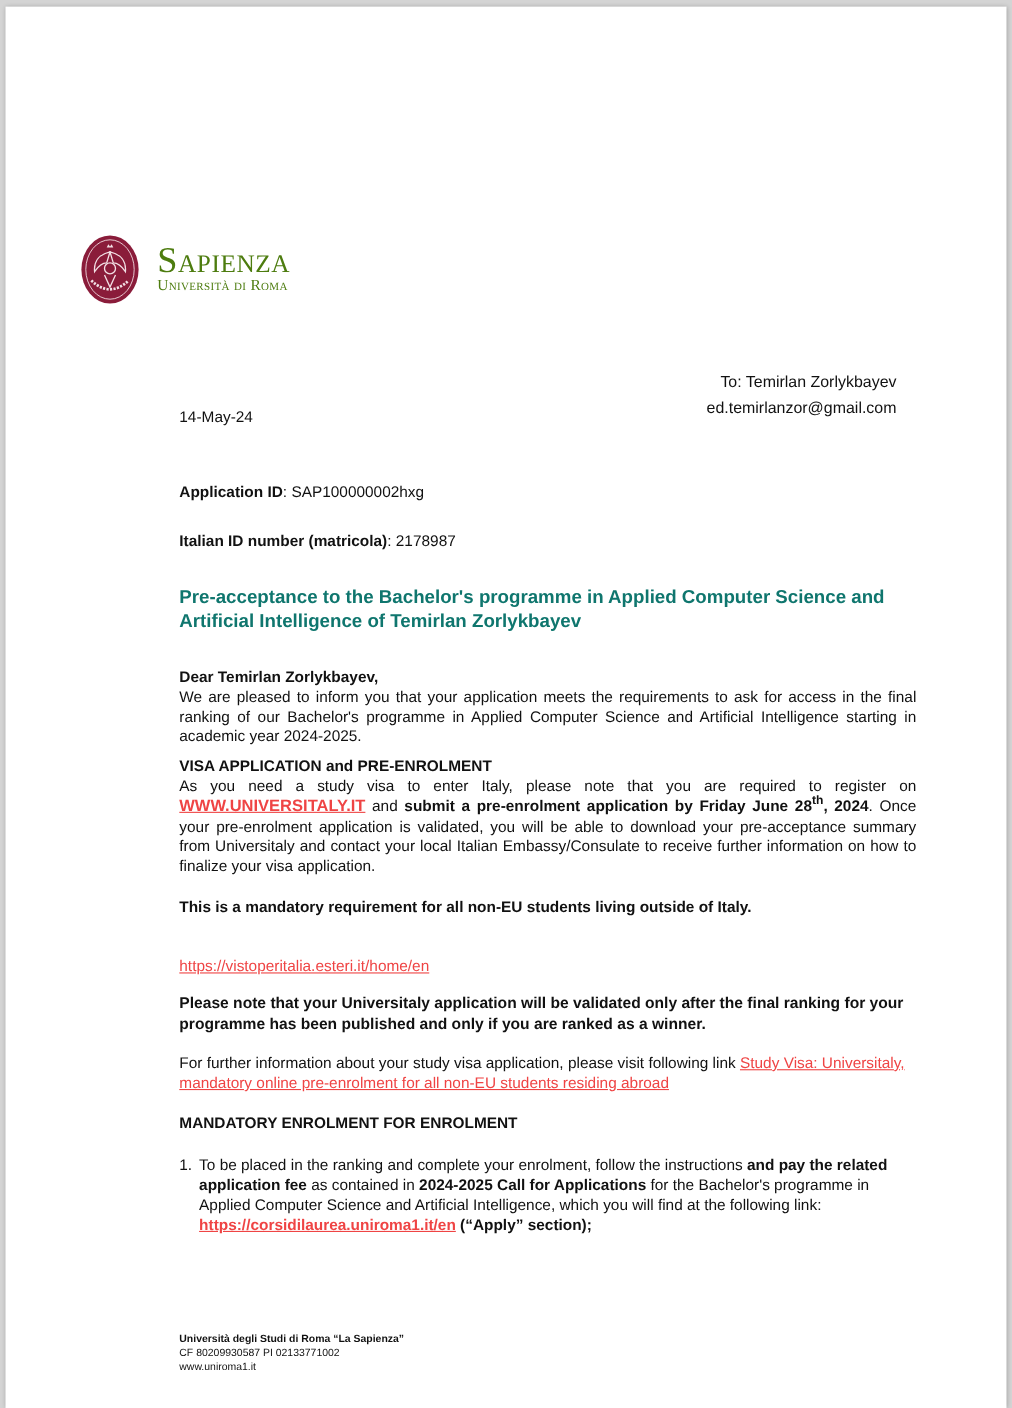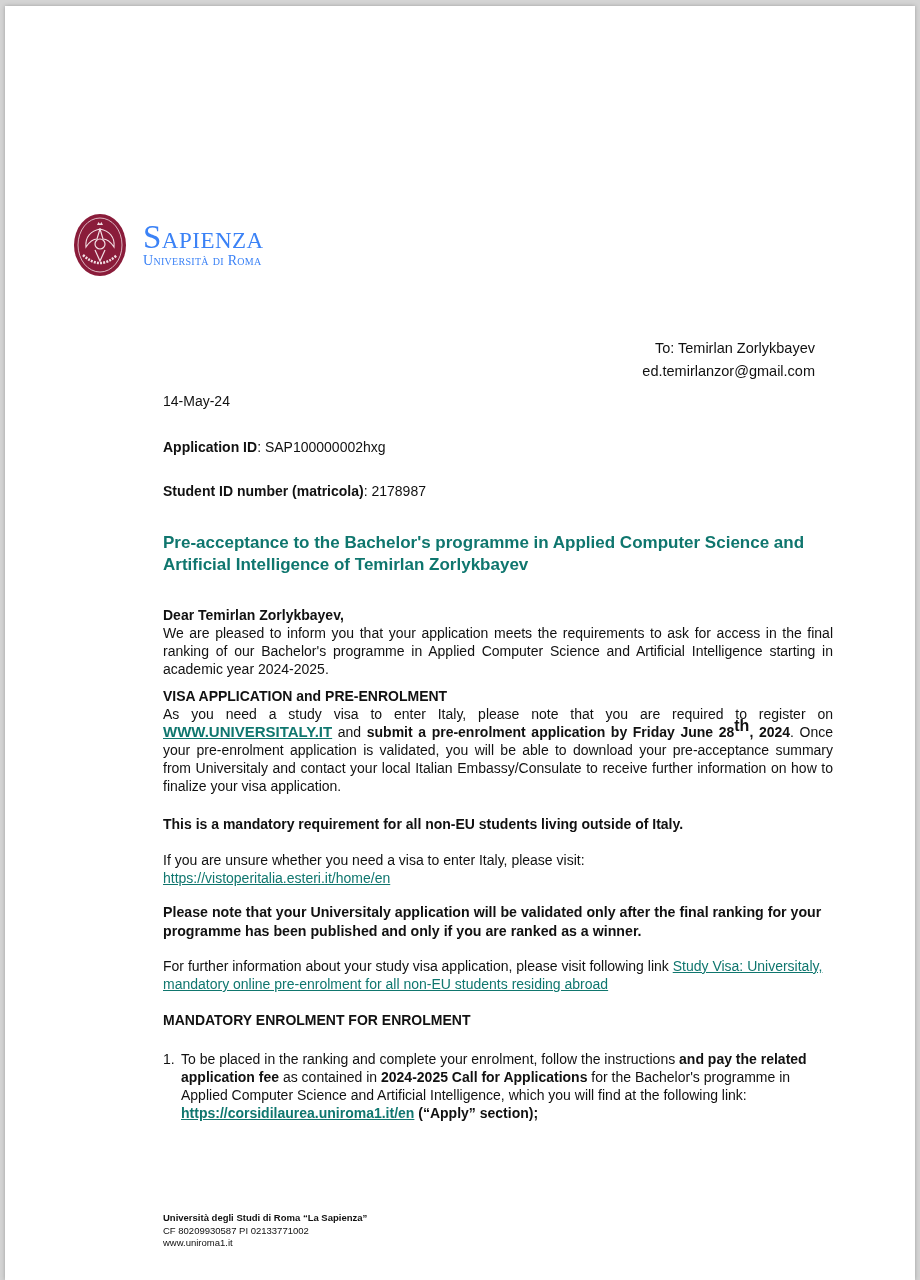--- a/index.html
+++ b/index.html
@@ -7,46 +7,46 @@
       width: 920px; height: 1280px; background: #d4d4d4;
       position: relative; overflow: hidden;
       font-family: "Liberation Sans", sans-serif; color: #111;
     }
     .page {
       position: absolute; left: 5px; top: 6px; width: 910px; height: 1274px;
       background: #fff; box-shadow: 0 0 4px rgba(0,0,0,0.25);
     }
     .logo { position: absolute; left: 68px; top: 207px; display: flex; align-items: center; }
     .seal { width: 54px; height: 64px; }
-    .logo-text { margin-left: 16px; color: #3b82f6; font-family: "Liberation Serif", serif; }
+    .logo-text { margin-left: 16px; color: #4d7c0f; font-family: "Liberation Serif", serif; }
     .logo-name { font-size: 33px; letter-spacing: 0.5px; line-height: 32px; font-variant: small-caps; }
     .logo-sub { font-size: 14px; font-variant: small-caps; letter-spacing: 0.3px; line-height: 16px; }
     .recipient { position: absolute; right: 100px; top: 331px; text-align: right; font-size: 14.5px; line-height: 23px; }
     .content { position: absolute; left: 158px; width: 670px; font-size: 14px; line-height: 18px; }
-    .date { top: 386px; }
+    .date { top: 364px; }
     .app-id { top: 432px; }
     .student-id { top: 476px; }
     .title { top: 526px; color: #0f766e; font-weight: bold; font-size: 17px; line-height: 22px; }
     .greet { top: 600px; font-family: "Liberation Sans", sans-serif; }
     .justify { text-align: justify; }
     b { font-weight: bold; }
-    a, .link { color: #0f766e; text-decoration: underline; }
+    a, .link { color: #ef4444; text-decoration: underline; }
     .visa { top: 681px; }
     .mandatory { top: 809px; font-weight: bold; }
     .unsure { top: 845px; }
     .note { top: 897px; font-weight: bold; font-size: 14.2px; line-height: 19px; }
     .further { top: 951px; }
     .procedures-h { top: 1005px; font-weight: bold; }
     .step { top: 1044px; }
     .step-row { display: flex; }
     .step-num { width: 16px; flex: none; }
     .step-text { flex: 1; padding-left: 2px; }
     .footer { position: absolute; left: 158px; top: 1206px; font-size: 9.5px; line-height: 12.5px; }
     .footer-name { font-weight: bold; }
-    sup { font-size: 16px; line-height: 0; }
+    sup { font-size: 11px; line-height: 0; }
   </style>
 </head>
 <body>
 
 <div class="page">
 
   <div class="logo">
     <svg class="seal" viewBox="0 0 54 64">
       <ellipse cx="27" cy="32" rx="26" ry="31" fill="#8a1c3a"></ellipse>
       <ellipse cx="27" cy="32" rx="22" ry="27" fill="none" stroke="#f2dfe4" stroke-width="0.8"></ellipse>
@@ -65,38 +65,38 @@
 
   <div class="recipient">
     <div>To: Temirlan Zorlykbayev</div>
     <div>ed.temirlanzor@gmail.com</div>
   </div>
 
   <div class="content date">14-May-24</div>
 
   <div class="content app-id"><b>Application ID</b><span>: SAP100000002hxg</span></div>
 
-  <div class="content student-id"><b>Student ID number (matricola)</b><span>: 2178987</span></div>
+  <div class="content student-id"><b>Italian ID number (matricola)</b><span>: 2178987</span></div>
 
   <div class="content title">Pre-acceptance to the Bachelor's programme in Applied Computer Science and Artificial Intelligence of Temirlan Zorlykbayev</div>
 
   <div class="content greet justify">
     <b>Dear Temirlan Zorlykbayev,</b><br>
     <span>We are pleased to inform you that your application meets the requirements to ask for access in the final ranking of our Bachelor's programme in Applied Computer Science and Artificial Intelligence starting in academic year 2024-2025.</span>
   </div>
 
   <div class="content visa justify">
     <b>VISA APPLICATION and PRE-ENROLMENT</b><br>
     <span>As you need a study visa to enter Italy, please note that you are required to register on </span><a style="font-weight:bold;font-size:15px;">WWW.UNIVERSITALY.IT</a><span> and </span><b>submit a pre-enrolment application by Friday June 28</b><b><sup>th</sup></b><b>, 2024</b><span>. Once your pre-enrolment application is validated, you will be able to download your pre-acceptance summary from Universitaly and contact your local Italian Embassy/Consulate to receive further information on how to finalize your visa application.</span>
   </div>
 
   <div class="content mandatory">This is a mandatory requirement for all non-EU students living outside of Italy.</div>
 
   <div class="content unsure">
-    <span>If you are unsure whether you need a visa to enter Italy, please visit:</span><br>
+    <br>
     <a>https://vistoperitalia.esteri.it/home/en</a>
   </div>
 
   <div class="content note">Please note that your Universitaly application will be validated only after the final ranking for your programme has been published and only if you are ranked as a winner.</div>
 
   <div class="content further"><span>For further information about your study visa application, please visit following link </span><a>Study Visa: Universitaly, mandatory online pre-enrolment for all non-EU students residing abroad</a></div>
 
   <div class="content procedures-h">MANDATORY ENROLMENT FOR ENROLMENT</div>
 
   <div class="content step">

